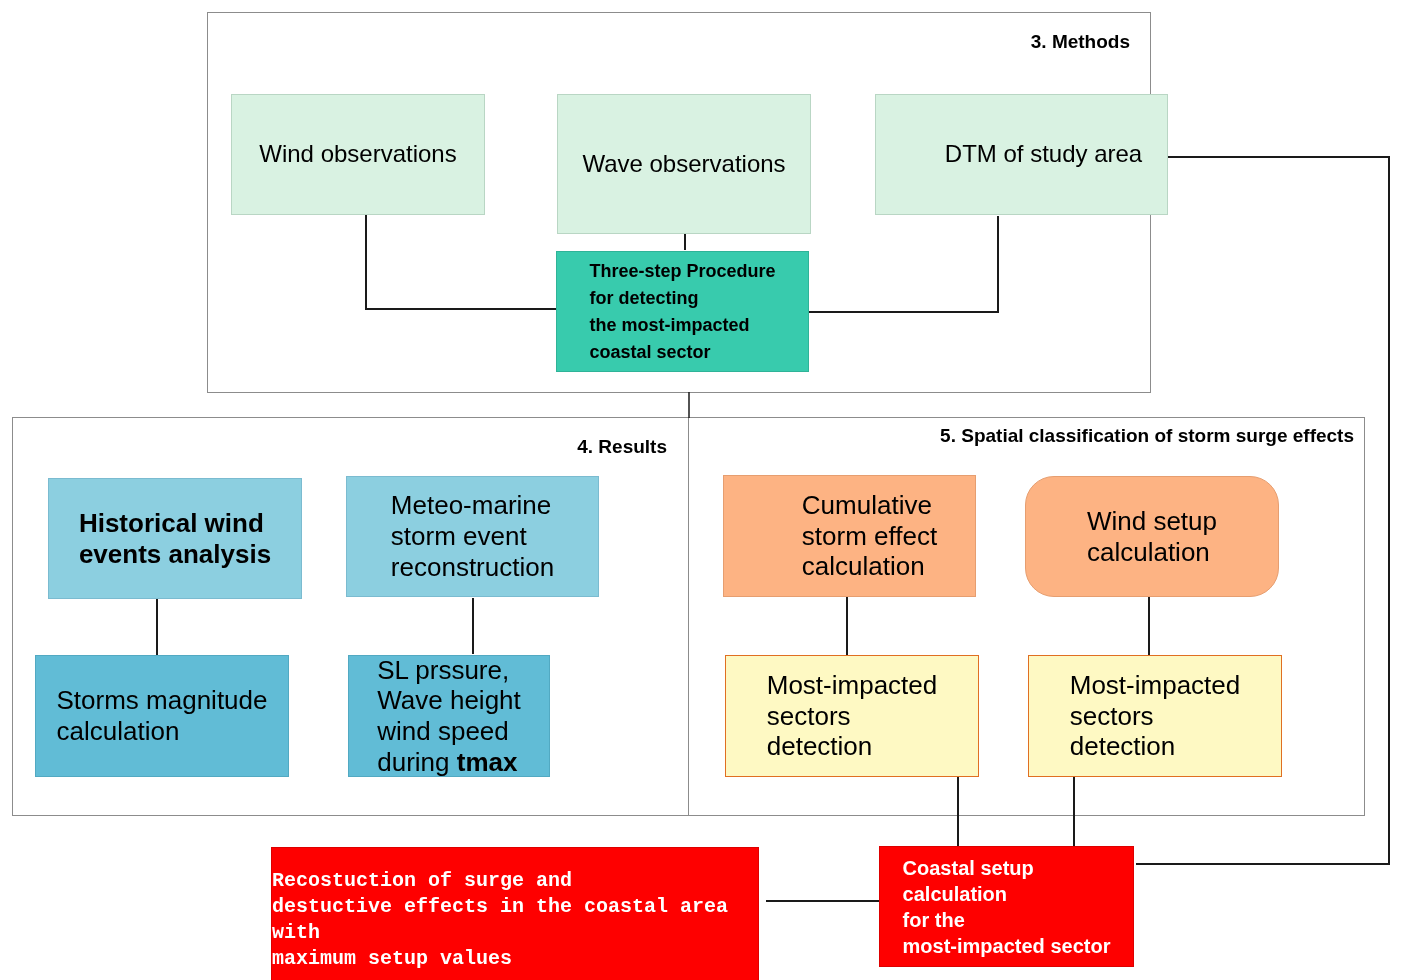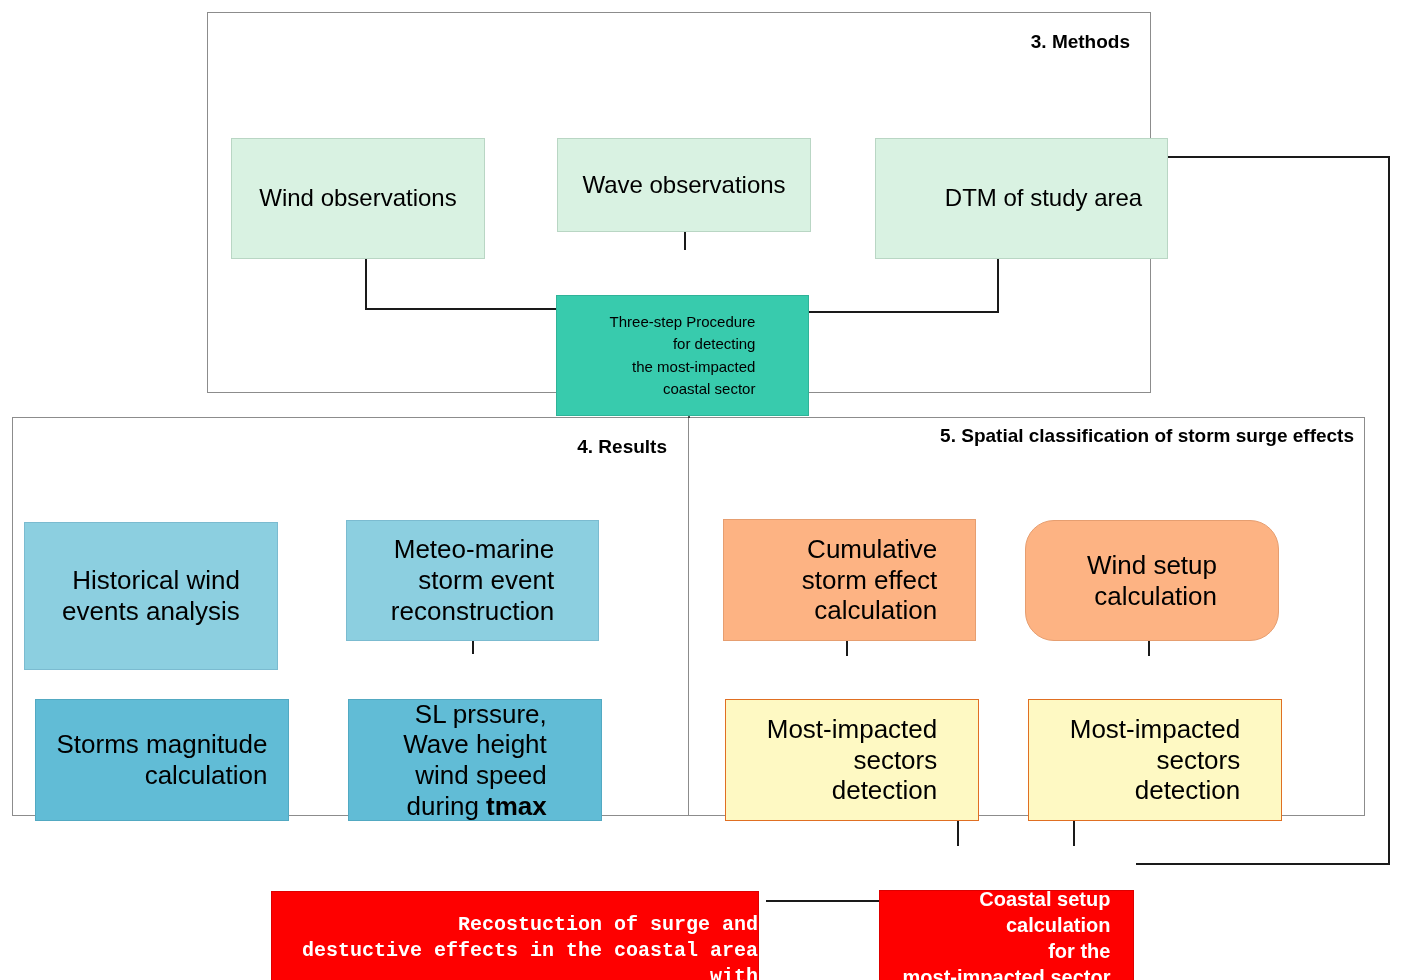--- a/index.html
+++ b/index.html
@@ -1,23 +1,23 @@
 <!DOCTYPE html>
 <html><head>
 <meta charset="utf-8">
 <style>
   html, body { margin: 0; padding: 0; background: #ffffff; }
   body { width: 1402px; height: 980px; position: relative; overflow: hidden;
          font-family: "Liberation Sans", "DejaVu Sans", sans-serif; color: #000; }
   .panel { position: absolute; border: 1.5px solid #8c8c8c; background: #fff; box-sizing: border-box; }
   .panel-title { position: absolute; font-weight: bold; font-size: 19px; white-space: nowrap; }
   .node { position: absolute; box-sizing: border-box; display: flex; align-items: center;
-          justify-content: center; text-align: right; white-space: pre-line; line-height: 1.18; margin-top: 44px; }
+          justify-content: center; text-align: left; white-space: pre-line; line-height: 1.18; }
   .light-green { background: #d9f2e2; border: 1px solid #b9d6c4; font-size: 24px; }
-  .teal { background: #38cbad; border: 1px solid #2fb398; font-size: 15px; line-height: 1.5; }
+  .teal { background: #38cbad; border: 1px solid #2fb398; font-size: 18px; line-height: 1.5; font-weight: bold; }
   .light-blue { background: #8ccfe0; border: 1px solid #7bbbd0; font-size: 26px; }
   .mid-blue { background: #61bcd6; border: 1px solid #52a9c2; font-size: 26px; }
   .light-orange { background: #fdb383; border: 1px solid #e69e70; font-size: 26px; }
   .orange { background: #fef9c3; border: 1px solid #e06f22; font-size: 26px; }
   .red { background: #fe0000; border: 1px solid #dd0000; color: #ffffff; font-weight: bold; font-size: 20px; line-height: 1.3; }
   .node b { font-weight: bold; }
   svg.connectors { position: absolute; left: 0; top: 0; }
 </style>
 </head>
 <body>
@@ -49,35 +49,35 @@
     <line x1="1149" y1="597" x2="1149" y2="656"></line>
     <line x1="958" y1="776" x2="958" y2="846"></line>
     <line x1="1074" y1="777" x2="1074" y2="846"></line>
 
     <line x1="766" y1="901" x2="880" y2="901"></line>
     <polyline points="1151,157 1389,157 1389,864 1136,864"></polyline>
   </g>
 </svg>
 
 <div class="node light-green" style="left:231px; top:94px; width:254px; height:121px;">Wind observations</div>
-<div class="node light-green" style="left:557px; top:94px; width:254px; height:94px;">Wave observations</div>
+<div class="node light-green" style="left:557px; top:94px; width:254px; height:140px;">Wave observations</div>
 <div class="node light-green" style="left:875px; top:94px; width:293px; height:121px;padding-left:44px;">DTM of study area</div>
 <div class="node teal" style="left:556px; top:251px; width:253px; height:121px;">Three-step Procedure
 for detecting
 the most-impacted
 coastal sector</div>
 
-<div class="node light-blue" style="left:24px; top:478px; width:254px; height:148px;">Historical wind
+<div class="node light-blue" style="left:48px; top:478px; width:254px; height:121px;font-weight:bold;">Historical wind
 events analysis</div>
 <div class="node mid-blue" style="left:35px; top:655px; width:254px; height:122px;">Storms magnitude
 calculation</div>
 <div class="node light-blue" style="left:346px; top:476px; width:253px; height:121px;">Meteo-marine
 storm event
 reconstruction</div>
-<div class="node mid-blue" style="left:348px; top:655px; width:254px; height:122px;">
+<div class="node mid-blue" style="left:348px; top:655px; width:202px; height:122px;">
   <span><span>SL prssure,
 Wave height
 wind speed
 during </span><b>tmax</b></span>
 </div>
 
 <div class="node light-orange" style="left:723px; top:475px; width:253px; height:122px;padding-left:40px;">Cumulative
 storm effect
 calculation</div>
 <div class="node light-orange" style="left:1025px; top:476px; width:254px; height:121px;border-radius:29px;">Wind setup
@@ -85,16 +85,16 @@
 <div class="node orange" style="left:725px; top:655px; width:254px; height:122px;">Most-impacted
 sectors
 detection</div>
 <div class="node orange" style="left:1028px; top:655px; width:254px; height:122px;">Most-impacted
 sectors
 detection</div>
 
 <div class="node red" style="left:271px; top:847px; width:488px; height:146px;font-family:Liberation Mono, monospace;">Recostuction of surge and
 destuctive effects in the coastal area with
 maximum setup values</div>
-<div class="node red" style="left:879px; top:846px; width:255px; height:95px;">Coastal setup
+<div class="node red" style="left:879px; top:846px; width:255px; height:121px;">Coastal setup
 calculation
 for the
 most-impacted  sector</div>
 
 </body></html>

